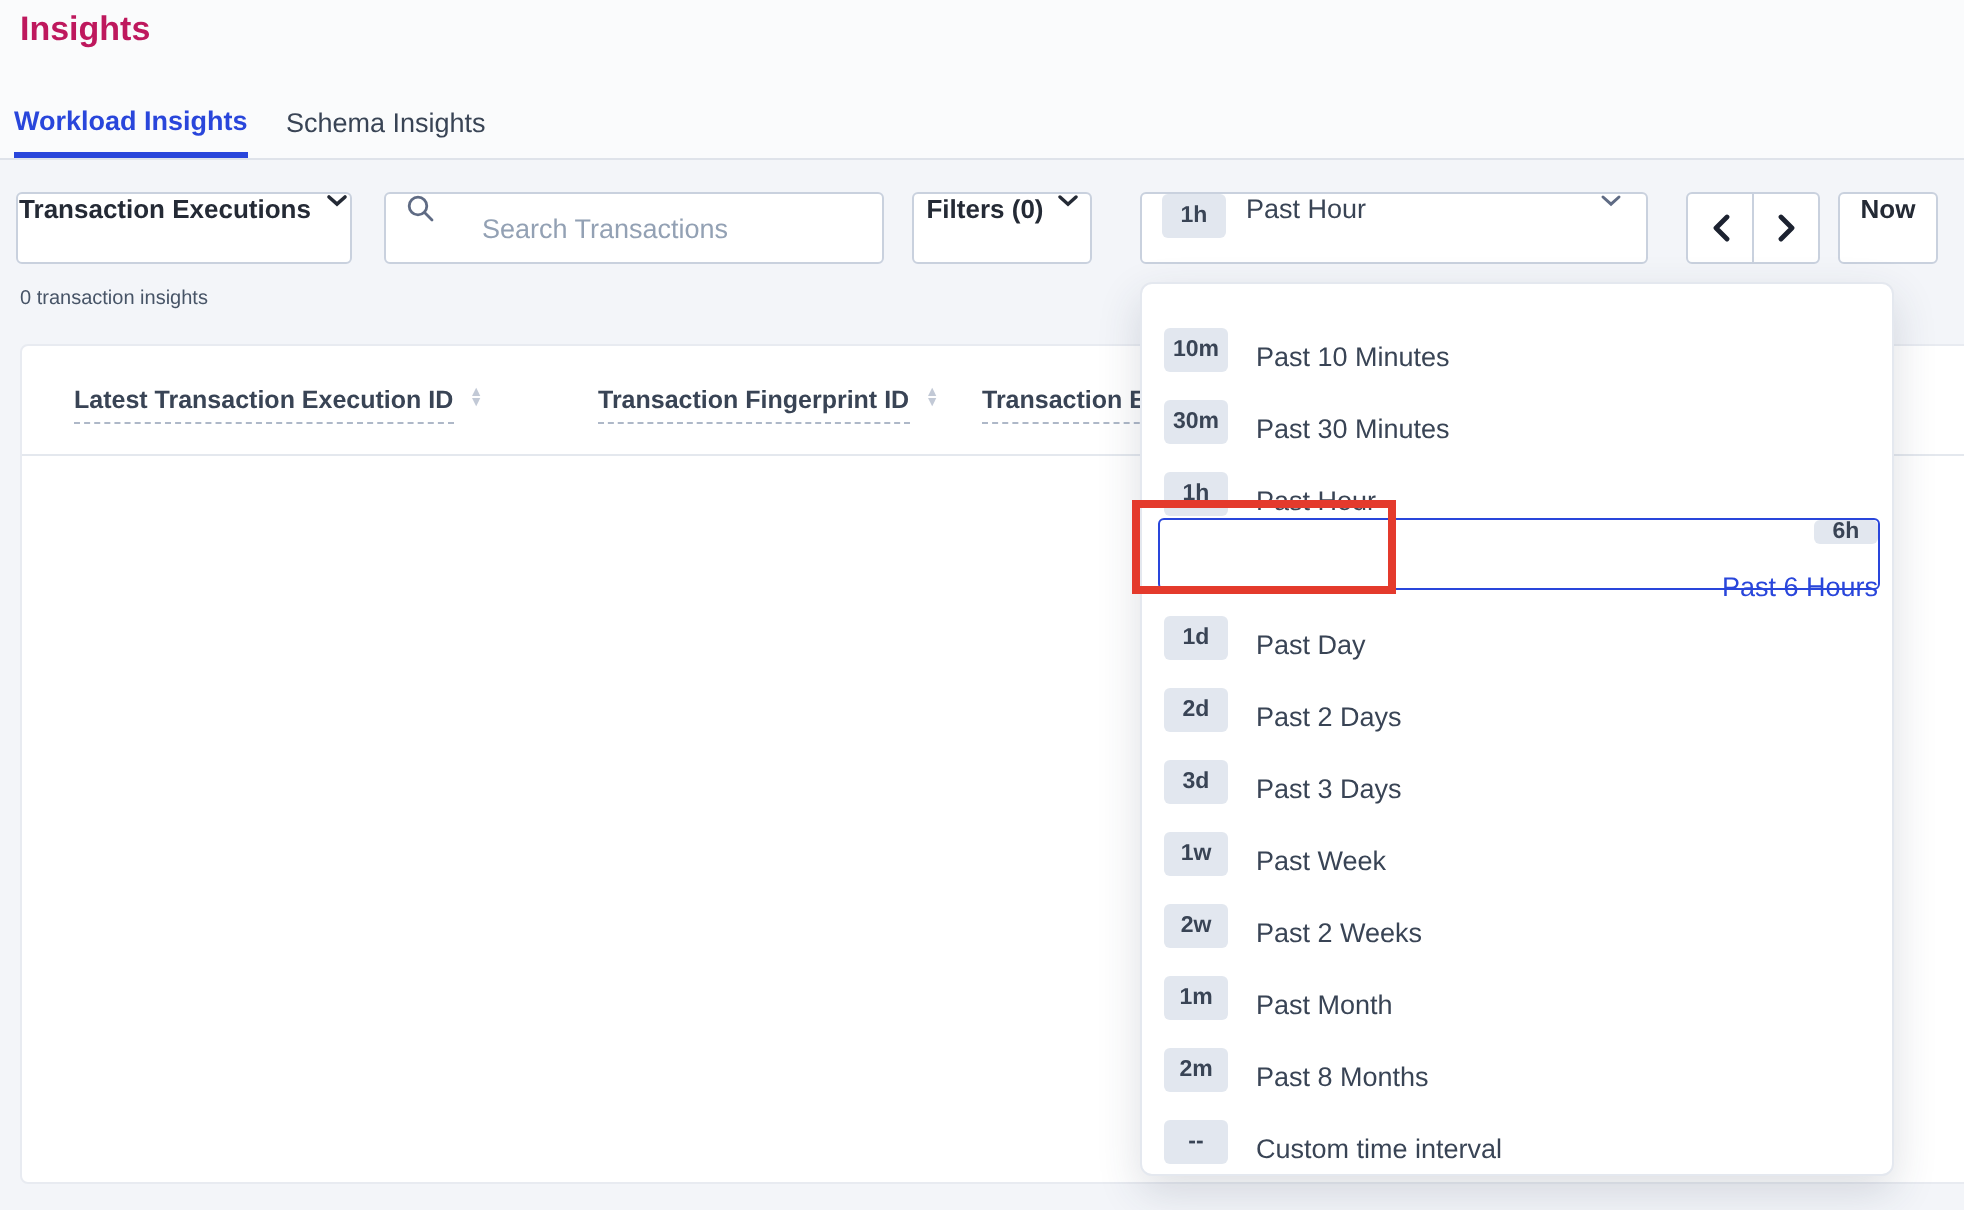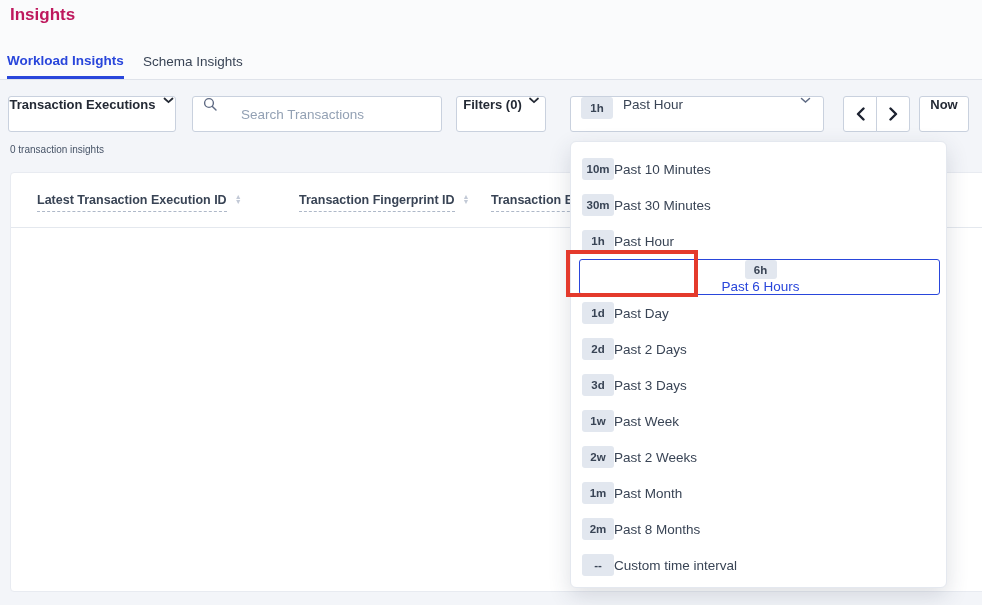--- a/index.html
+++ b/index.html
@@ -36,21 +36,21 @@
   
   .card { position:absolute; left:10px; top:172px; width:1430px; height:420px; background:#fff; border:1px solid #e8ebf1; border-radius:4px; }
   .hdr-cell { position:absolute; top:20px; display:flex; align-items:flex-start; gap:8px; }
   .hdr-label { font-size:12.5px; font-weight:bold; color:#394455; border-bottom:1px dashed #aeb8c8; padding-bottom:4px; white-space:nowrap; }
   .sort { display:flex; flex-direction:column; line-height:5px; font-size:7px; color:#c2c9d6; margin-top:1px; cursor:pointer; }
   .hdr-c1 { left:26px; } .hdr-c2 { left:252px;margin-left:36px; } .hdr-c3 { left:480px; } .hdr-utc { left:897px; }
   .hdr-border { position:absolute; left:0; top:54px; width:100%; height:1px; background:#e4e8ee; }
 
   
   .dropdown { position:absolute; left:570px; top:141px; width:377px; height:447px; background:#fff; border:1px solid #e4e8ef; border-radius:6px; box-shadow:0 8px 22px rgba(45,55,80,0.16); padding:9px 6px 6px 8px; z-index:5; }
-  .dd-item { height:36px; display:flex; align-items:center; gap:0; padding-left:2px; font-size:13.5px; color:#394455; cursor:pointer; border-radius:3px; border:1px solid transparent; }
+  .dd-item { height:36px; display:flex; align-items:flex-end; gap:14px; padding-left:2px; font-size:13.5px; color:#394455; cursor:pointer; border-radius:3px; border:1px solid transparent; }
   .dd-item.selected { border-color:#2946db;flex-direction:column; }
   .dd-item.selected .dd-label { color:#2946db; }
 
   .red-box { position:absolute; left:566px; top:250px; width:132px; height:47px; border:4px solid #e43a2c; z-index:9; }
 
   svg { display:block; }
 </style>
 </head>
 <body>
 

